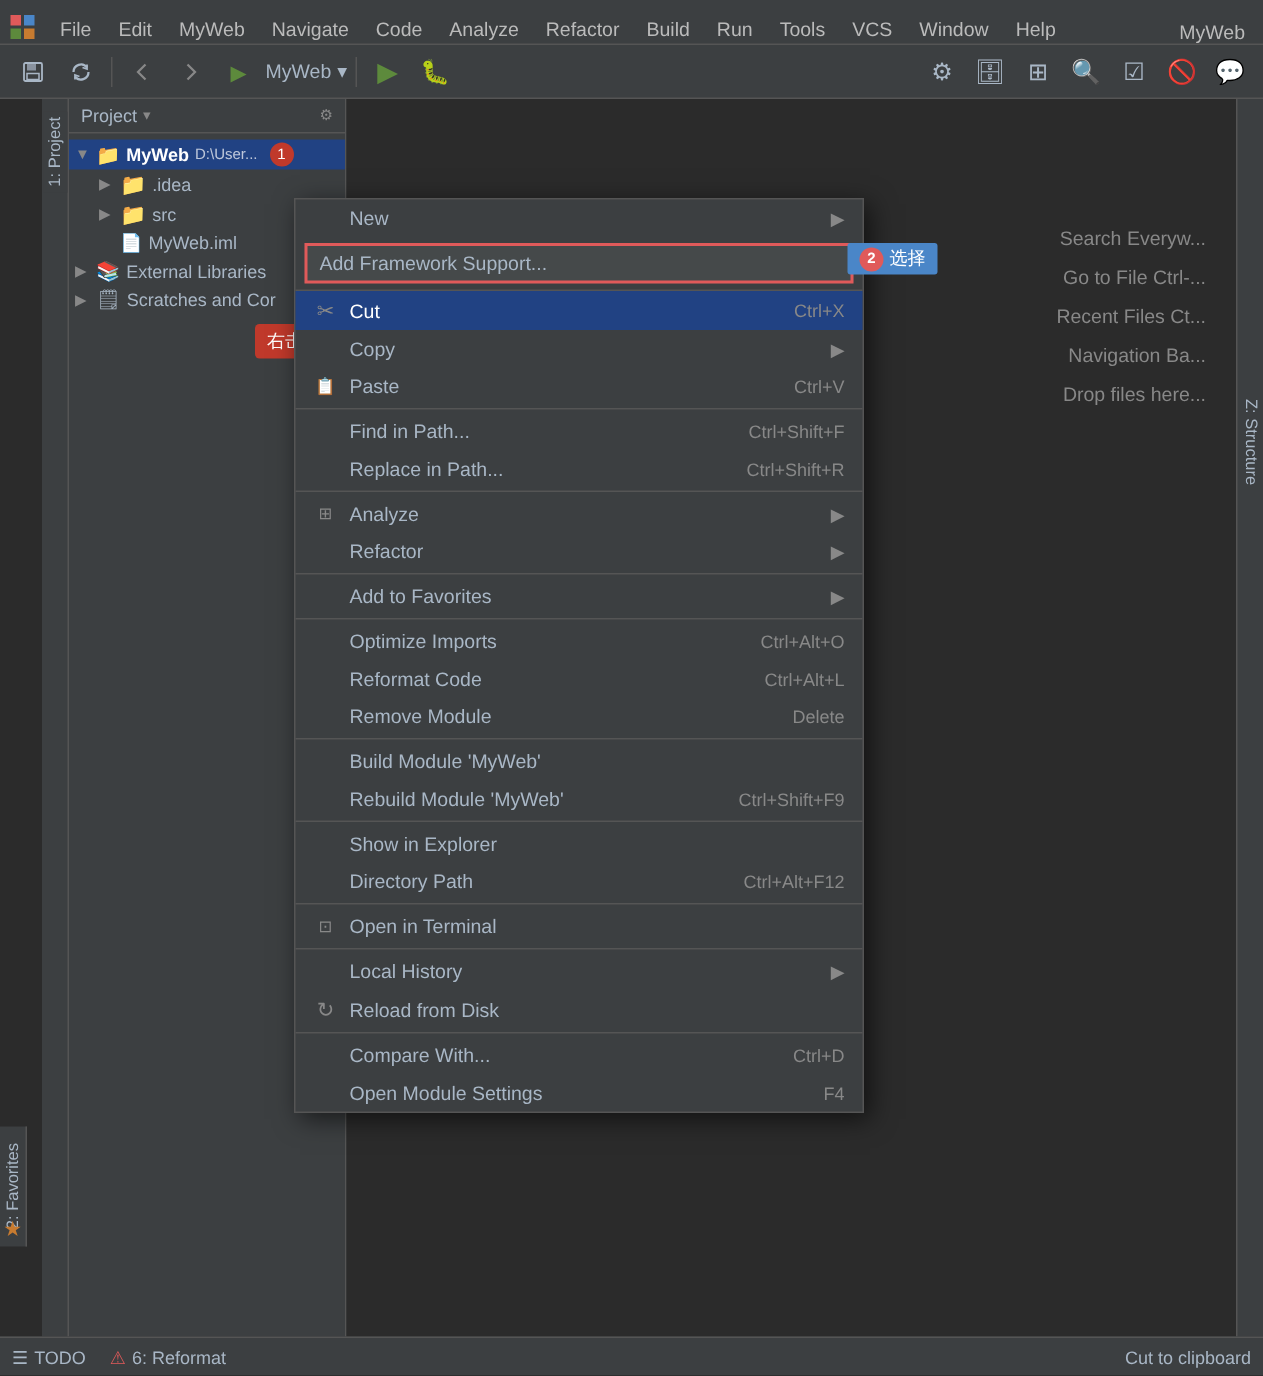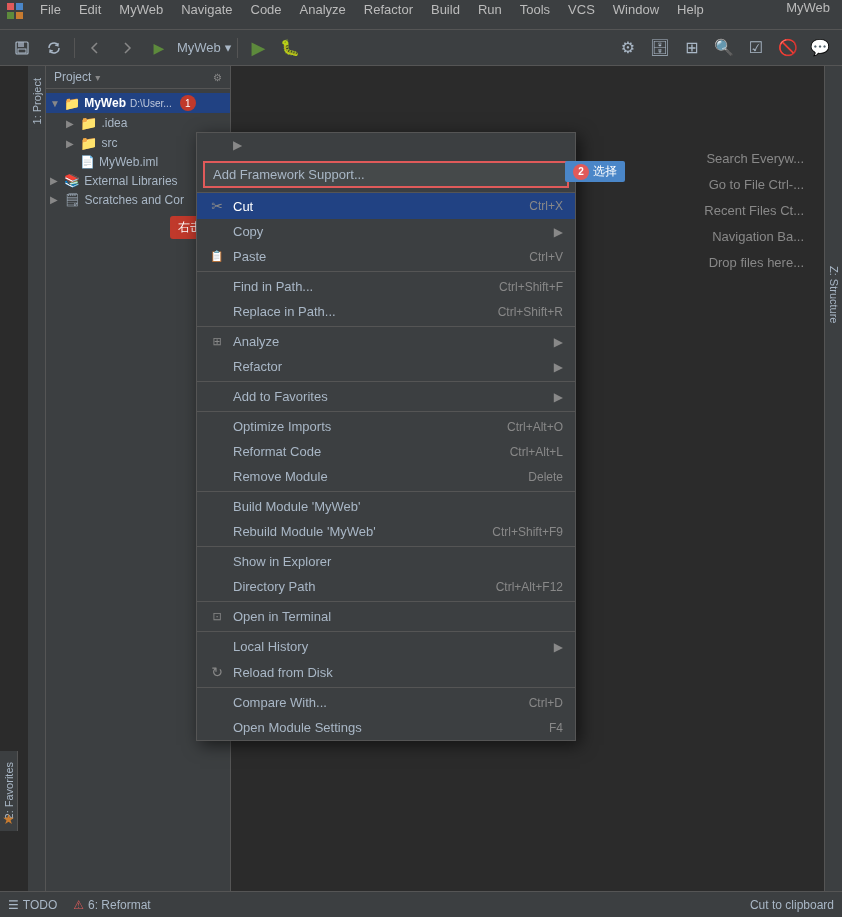--- a/index.html
+++ b/index.html
@@ -10,21 +10,21 @@
       font-size: 13px;
       background: #2b2b2b;
       color: #a9b7c6;
       overflow: hidden;
       position: relative;
     }
 
     
     .menubar {
       display: flex;
-      align-items: flex-start;
+      align-items: flex-end;
       background: #3c3f41;
       height: 30px;
       padding: 0 4px;
       gap: 2px;
       border-bottom: 1px solid #555;
     }
     .menubar-logo {
       width: 22px;
       height: 22px;
       margin-right: 4px;
@@ -388,20 +388,21 @@
   <div style="width:18px; background:#3c3f41; border-left:1px solid #555; display:flex; flex-direction:column; align-items:center; padding-top:200px;">
     <div style="writing-mode:vertical-rl; font-size:11px; color:#a9b7c6; cursor:pointer; white-space:nowrap;">
       <span>Z: Structure</span>
     </div>
   </div>
 
   <div class="context-menu">
 
     <div class="ctx-item">
       <span class="ctx-item-icon"></span>
+      <span class="ctx-item-label">New</span>
       <span class="ctx-item-arrow">▶</span>
     </div>
 
     <div class="ctx-search-row">
       <input class="ctx-search-input" value="Add Framework Support..." readonly="" placeholder="Add Framework Support..." style="">
       <div class="ctx-badge">
         <span style="background:#e05a5a; color:#fff; border-radius:50%; width:16px; height:16px; display:flex; align-items:center; justify-content:center; font-size:10px; font-weight:bold;">2</span>
         <span>选择</span>
       </div>
     </div>

